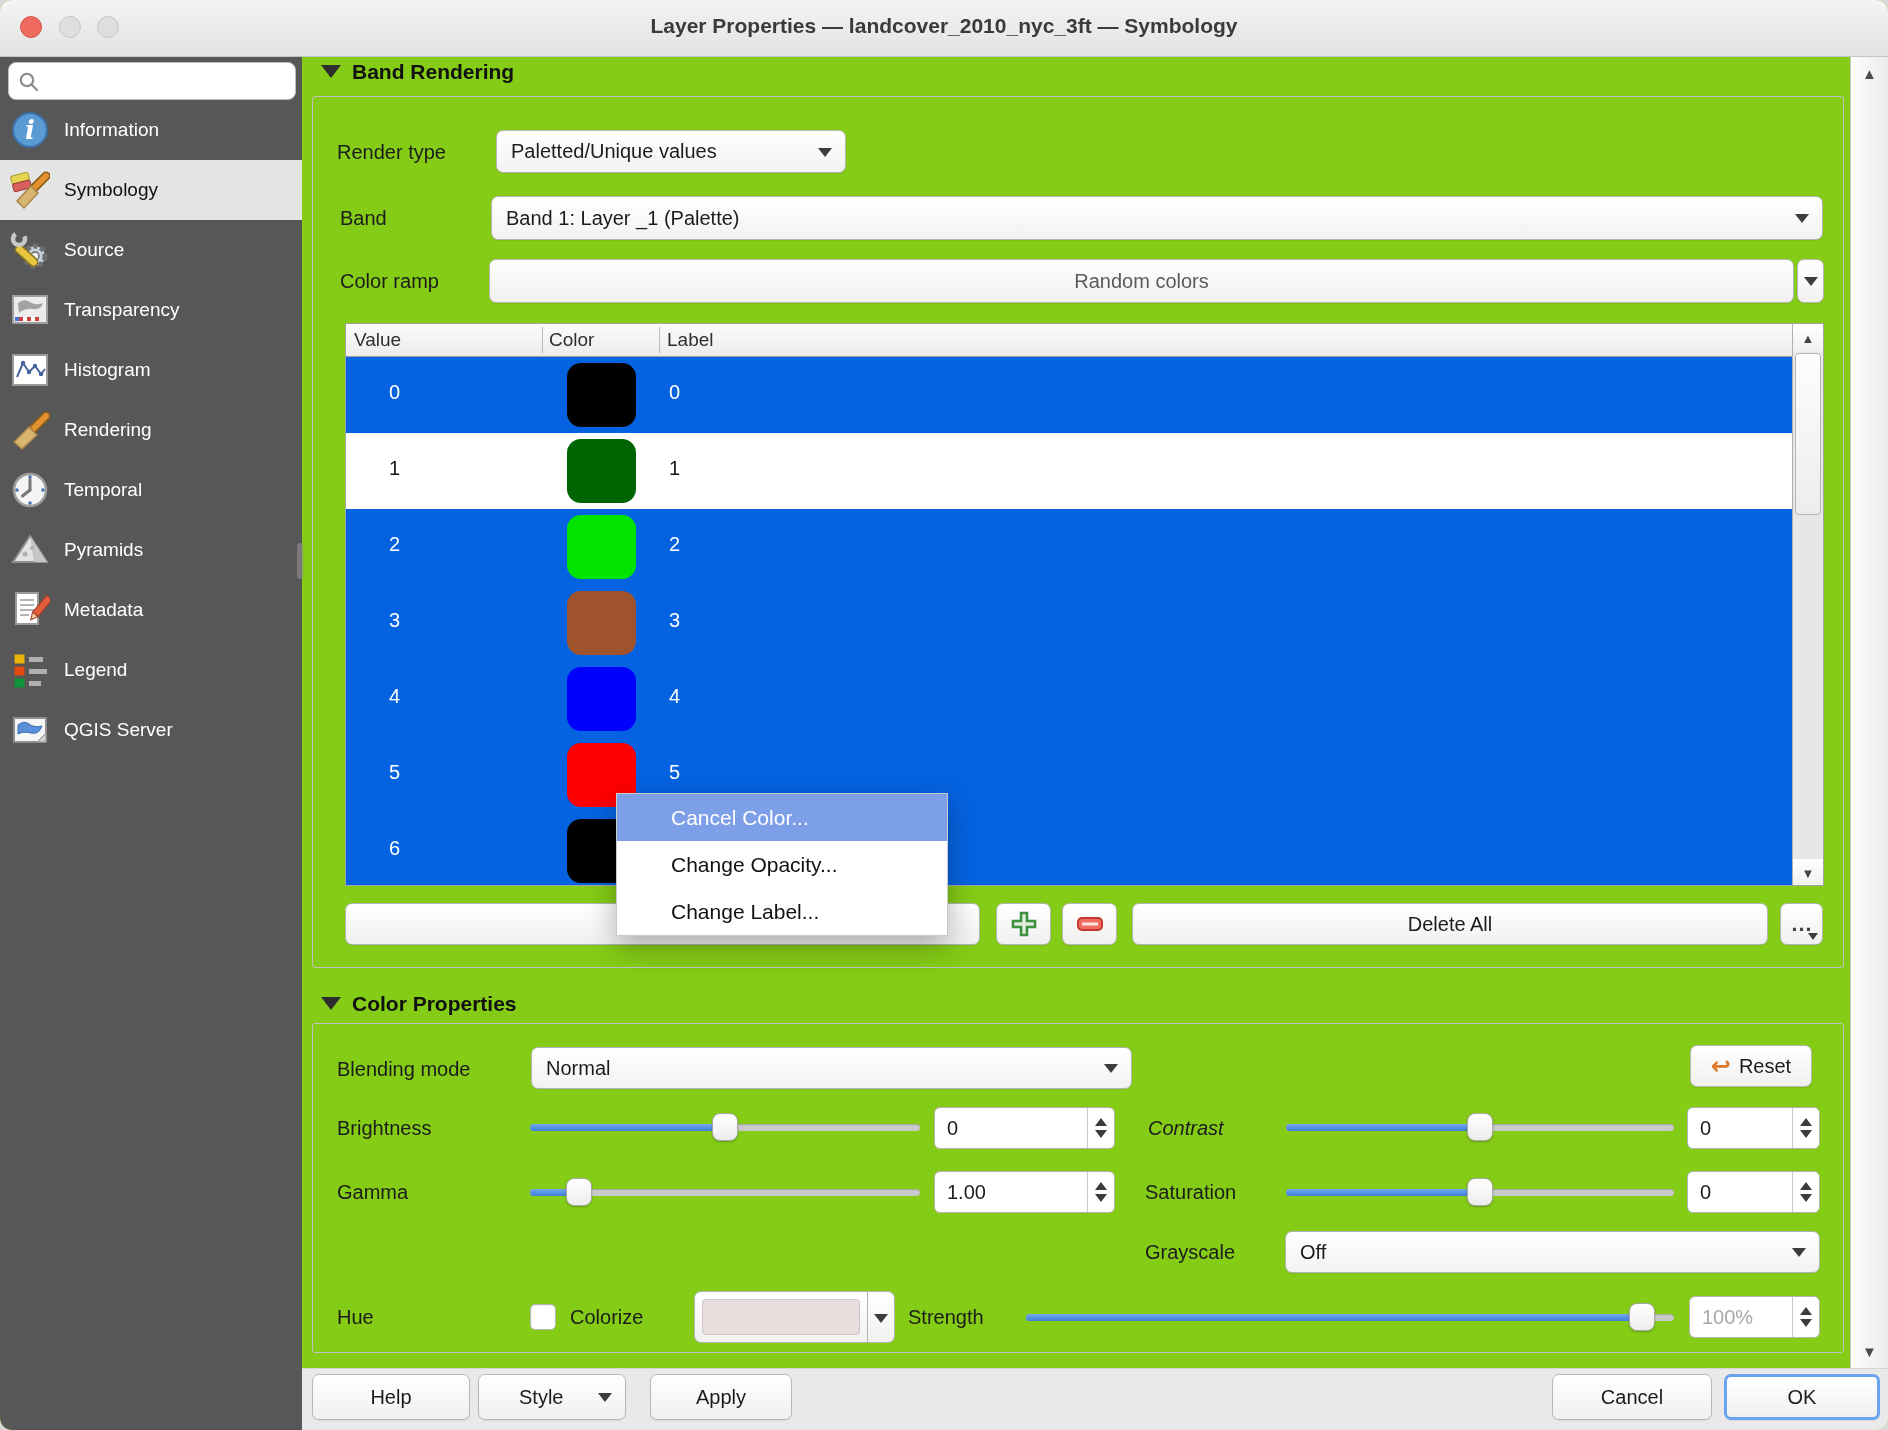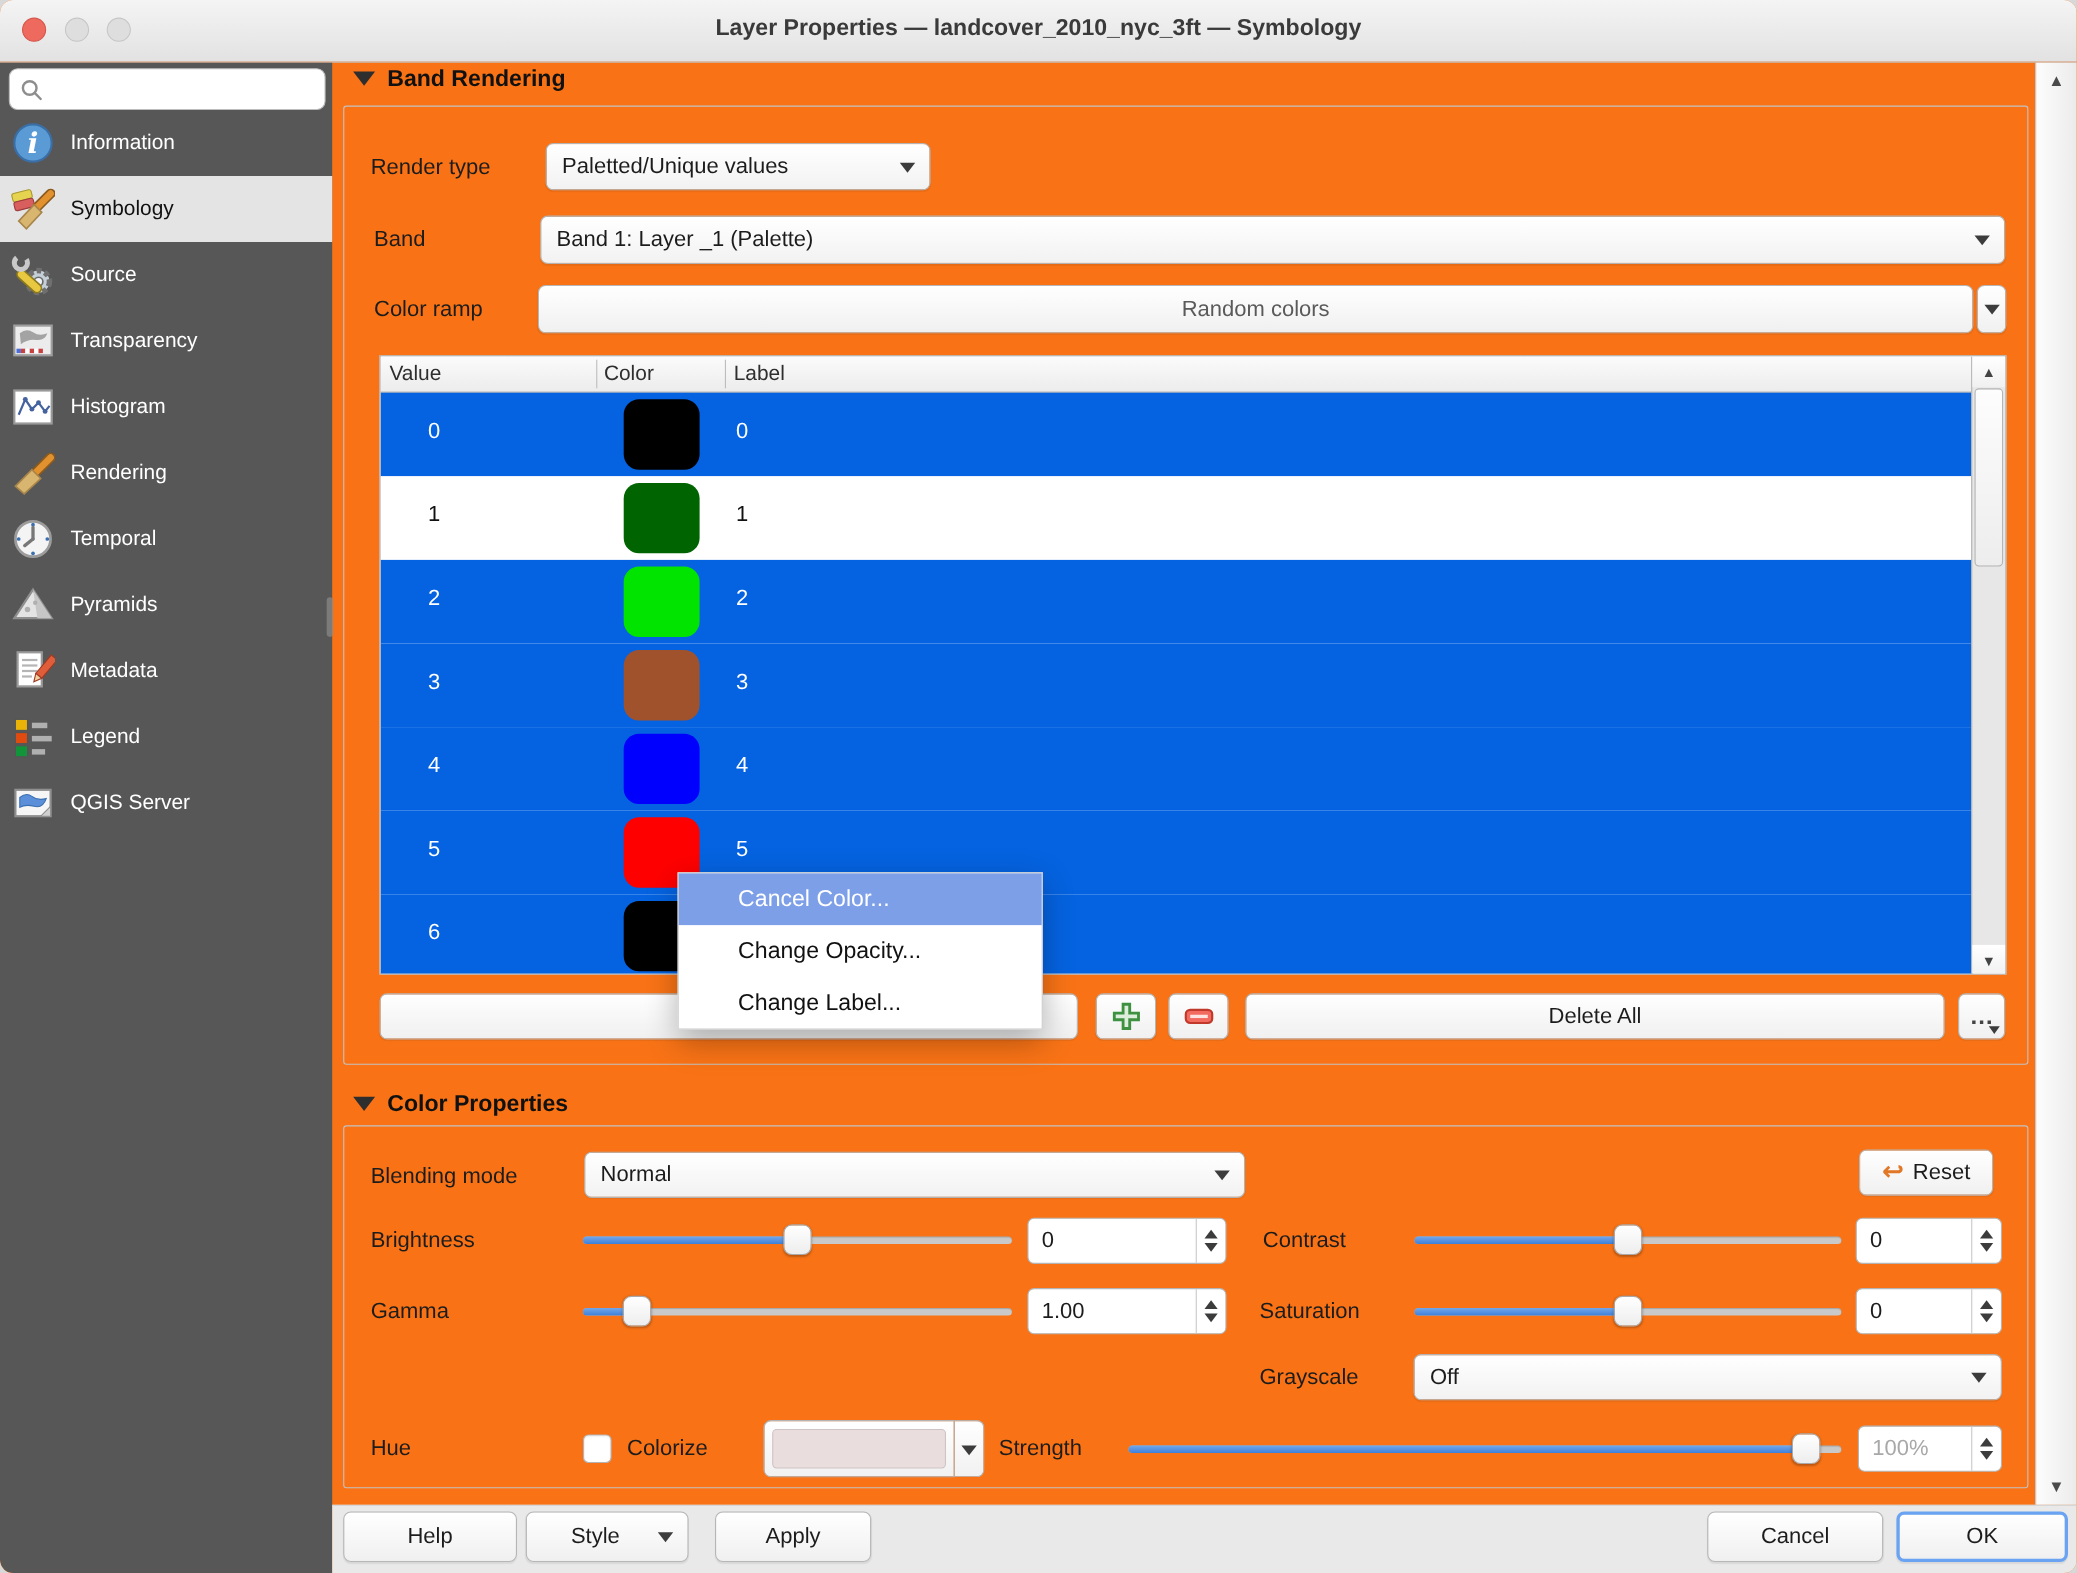--- a/index.html
+++ b/index.html
@@ -1,17 +1,17 @@
 <!DOCTYPE html>
 <html><head>
 <meta charset="utf-8">
 <style>
   html,body{margin:0;padding:0;background:#d8d8d8;}
   *{box-sizing:border-box;}
-  .window{position:relative;width:1888px;height:1430px;background:#f97316;border-radius:12px;overflow:hidden;
+  .window{position:relative;width:1888px;height:1430px;background:#84cc16;border-radius:12px;overflow:hidden;
           font-family:"Liberation Sans","DejaVu Sans",sans-serif;color:#1c1c1c;}
   
   .titlebar{position:absolute;left:0;top:0;width:1888px;height:57px;
             background:linear-gradient(#f4f4f4,#e2e2e2);border-bottom:1px solid #c4c4c4;}
   .title-text{position:absolute;left:0;right:0;top:14px;text-align:center;font-size:21px;font-weight:bold;color:#3a3a3a;}
   .tl{position:absolute;top:16px;width:22px;height:22px;border-radius:50%;}
   .tl.red{left:20px;background:#ee6a5f;border:1px solid #d5554a;}
   .tl.g1{left:59px;background:#dedede;border:1px solid #c6c6c6;}
   .tl.g2{left:97px;background:#dedede;border:1px solid #c6c6c6;}
   
@@ -346,21 +346,21 @@
       <div class="fill" style="width: 195px;"></div>
       <div class="thumb" style="left: 182px;"></div>
   </div>
   <div class="spin" style="left:934px;top:1107px;width:181px;height:42px;">
     <span class="val">0</span>
     <span class="steppers">
         <span class="tri-up-s"></span>
         <span class="tri-dn-s"></span>
       </span>
   </div>
-  <div class="lab" style="left:1148px;top:1117px;">Contrast</div>
+  <div class="lab" style="left:1148px;top:1117px;font-style:italic;">Contrast</div>
   <div class="slider" style="left:1286px;top:1113px;width:388px;">
     <div class="track"></div>
       <div class="fill" style="width: 194px;"></div>
       <div class="thumb" style="left: 181px;"></div>
   </div>
   <div class="spin" style="left:1687px;top:1107px;width:133px;height:42px;">
     <span class="val">0</span>
     <span class="steppers">
         <span class="tri-up-s"></span>
         <span class="tri-dn-s"></span>

